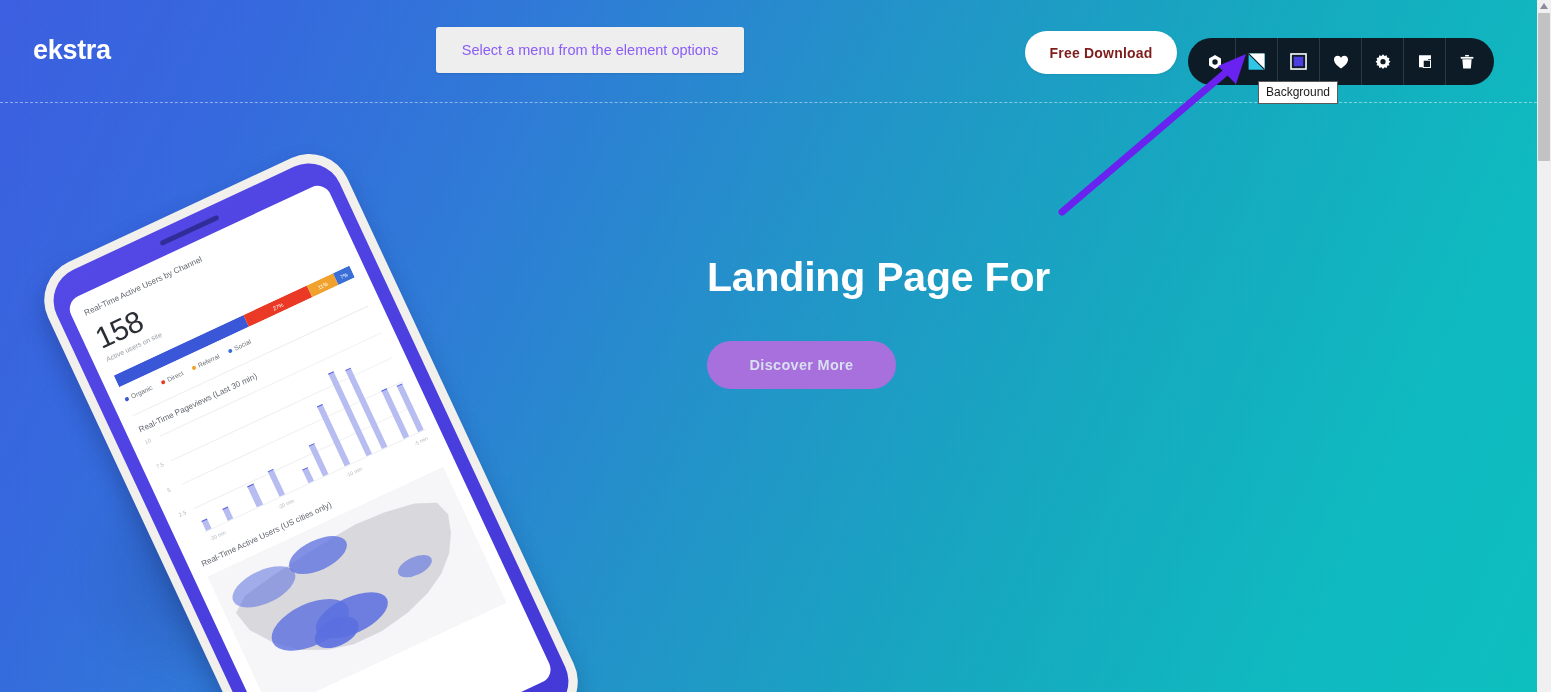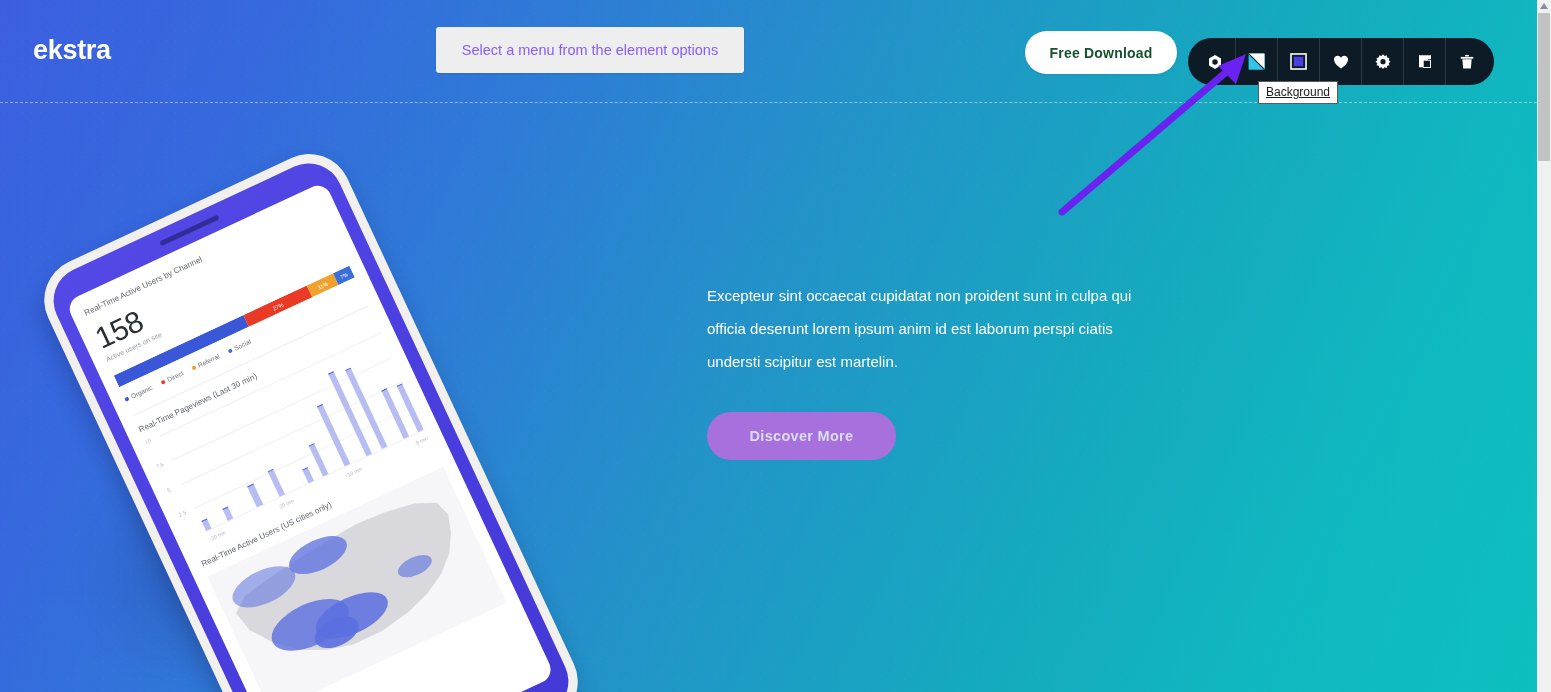--- a/index.html
+++ b/index.html
@@ -93,21 +93,21 @@
     left: 1025px; top: 31px;
     width: 152px;
     height: 43px;
     background: #ffffff;
     border-radius: 22px;
     display: flex;
     align-items: center;
     justify-content: center;
     font-size: 14px;
     font-weight: bold;
-    color: #14532d;
+    color: #7f1d1d;
     letter-spacing: 0.2px;
     box-shadow: 0 1px 3px rgba(0,0,0,0.07);
   }
 
   
   #element-toolbar {
     position: absolute;
     left: 1188px; top: 38px;
     height: 47px;
     background: #0d1b26;
@@ -134,21 +134,20 @@
     position: absolute;
     left: 1258px; top: 81px;
     padding: 3px 7px 4px 7px;
     background: #ffffff;
     border: 1px solid #5a5a5a;
     font-size: 12px;
     color: #1b1b1b;
     line-height: 14px;
     white-space: nowrap;
     z-index: 12;
-    text-decoration: underline;
   }
 
   
   #annotation-arrow {
     position: absolute;
     left: 1050px; top: 40px;
     width: 230px;
     height: 185px;
     z-index: 11;
     pointer-events: none;
@@ -496,22 +495,22 @@
             </div>
 
           </div>
 
         </div>
       </div>
     </div>
 
     <div id="hero-text">
       <h1 id="hero-title">
+        <span>Landing Page For</span>
       </h1>
-      <p id="hero-paragraph">Excepteur sint occaecat cupidatat non proident sunt in culpa qui officia deserunt lorem ipsum anim id est laborum perspi ciatis understi scipitur est martelin.</p>
       <div id="discover-more-btn">Discover More</div>
     </div>
 
     <div id="header">
       <div id="logo">ekstra</div>
       <div id="menu-placeholder">Select a menu from the element options</div>
       <div id="free-download-btn">Free Download</div>
     </div>
     <div id="header-divider"></div>
 

